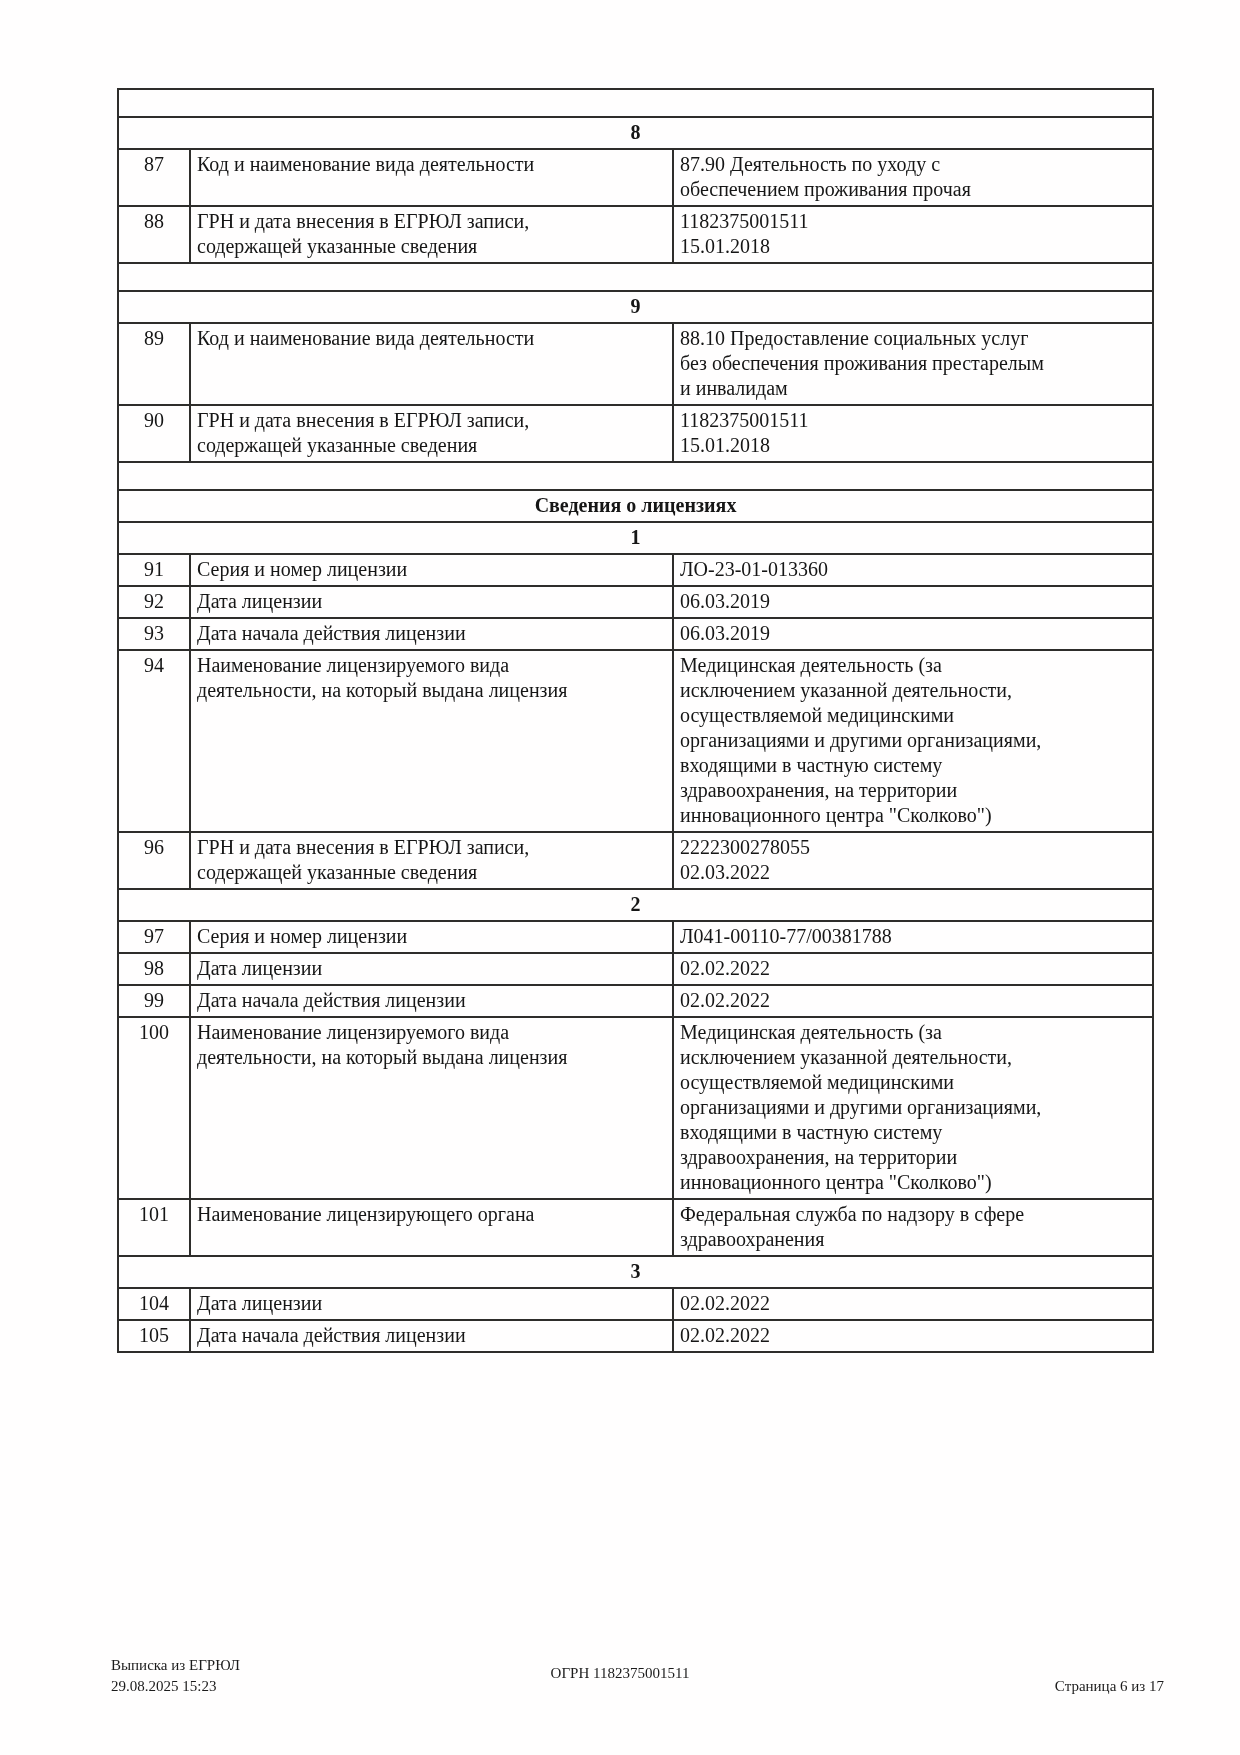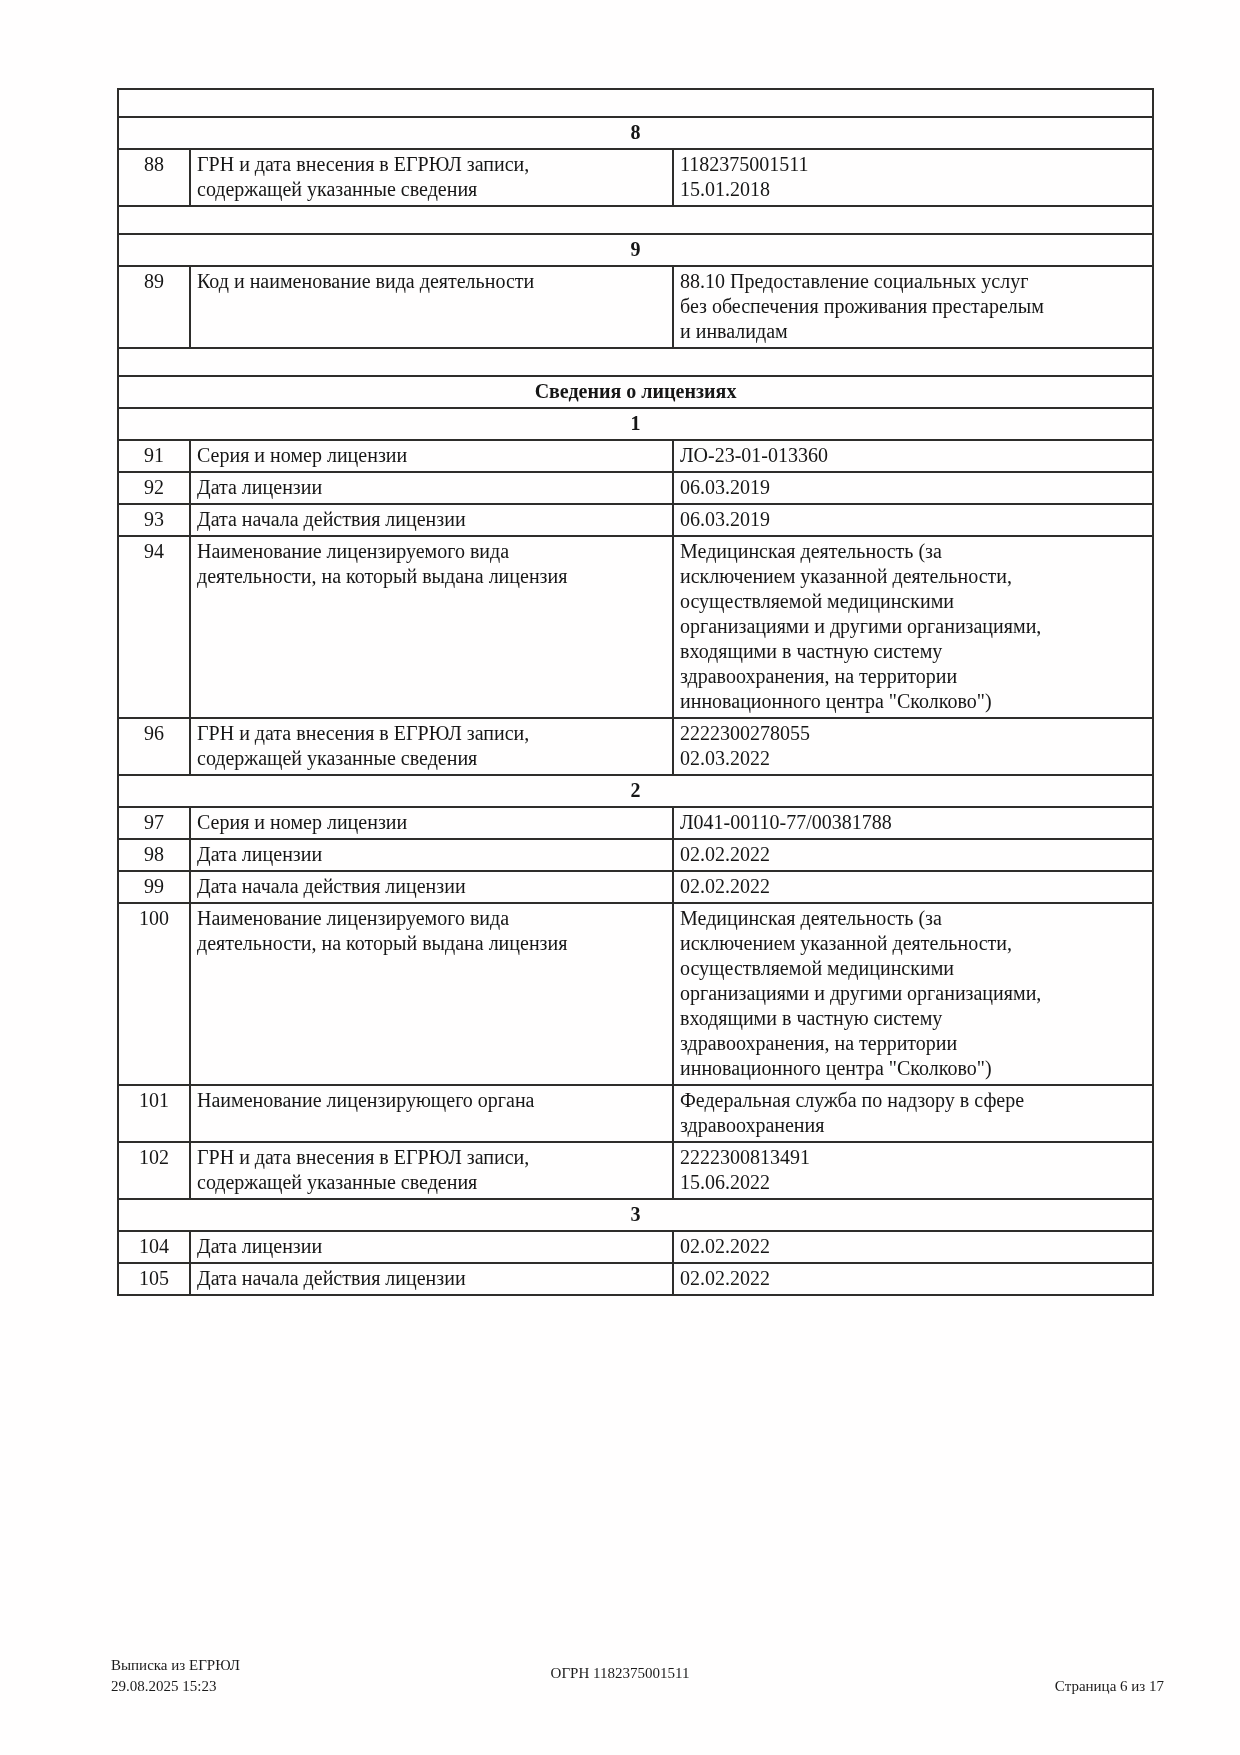--- a/index.html
+++ b/index.html
@@ -91,20 +91,30 @@
       <col style="width:480px">
     </colgroup>
     <tbody>
         <tr class="spacer-row">
           <td colspan="3"></td>
         </tr>
         <tr class="section-row">
           <td colspan="3" class="section-cell">8</td>
         </tr>
         <tr class="entry-row">
+          <td class="col-num">87</td>
+          <td class="col-label">
+            <div class="line">Код и наименование вида деятельности</div>
+          </td>
+          <td class="col-value">
+            <div class="line">87.90 Деятельность по уходу с</div>
+            <div class="line">обеспечением проживания прочая</div>
+          </td>
+        </tr>
+        <tr class="entry-row">
           <td class="col-num">88</td>
           <td class="col-label">
             <div class="line">ГРН и дата внесения в ЕГРЮЛ записи,</div>
             <div class="line">содержащей указанные сведения</div>
           </td>
           <td class="col-value">
             <div class="line">1182375001511</div>
             <div class="line">15.01.2018</div>
           </td>
         </tr>
@@ -116,20 +126,31 @@
         </tr>
         <tr class="entry-row">
           <td class="col-num">89</td>
           <td class="col-label">
             <div class="line">Код и наименование вида деятельности</div>
           </td>
           <td class="col-value">
             <div class="line">88.10 Предоставление социальных услуг</div>
             <div class="line">без обеспечения проживания престарелым</div>
             <div class="line">и инвалидам</div>
+          </td>
+        </tr>
+        <tr class="entry-row">
+          <td class="col-num">90</td>
+          <td class="col-label">
+            <div class="line">ГРН и дата внесения в ЕГРЮЛ записи,</div>
+            <div class="line">содержащей указанные сведения</div>
+          </td>
+          <td class="col-value">
+            <div class="line">1182375001511</div>
+            <div class="line">15.01.2018</div>
           </td>
         </tr>
         <tr class="spacer-row">
           <td colspan="3"></td>
         </tr>
         <tr class="section-row">
           <td colspan="3" class="section-cell">Сведения о лицензиях</td>
         </tr>
         <tr class="section-row">
           <td colspan="3" class="section-cell">1</td>
@@ -235,31 +256,20 @@
           </td>
         </tr>
         <tr class="entry-row">
           <td class="col-num">101</td>
           <td class="col-label">
             <div class="line">Наименование лицензирующего органа</div>
           </td>
           <td class="col-value">
             <div class="line">Федеральная служба по надзору в сфере</div>
             <div class="line">здравоохранения</div>
-          </td>
-        </tr>
-        <tr class="entry-row">
-          <td class="col-num">102</td>
-          <td class="col-label">
-            <div class="line">ГРН и дата внесения в ЕГРЮЛ записи,</div>
-            <div class="line">содержащей указанные сведения</div>
-          </td>
-          <td class="col-value">
-            <div class="line">2222300813491</div>
-            <div class="line">15.06.2022</div>
           </td>
         </tr>
         <tr class="section-row">
           <td colspan="3" class="section-cell">3</td>
         </tr>
         <tr class="entry-row">
           <td class="col-num">104</td>
           <td class="col-label">
             <div class="line">Дата лицензии</div>
           </td>

